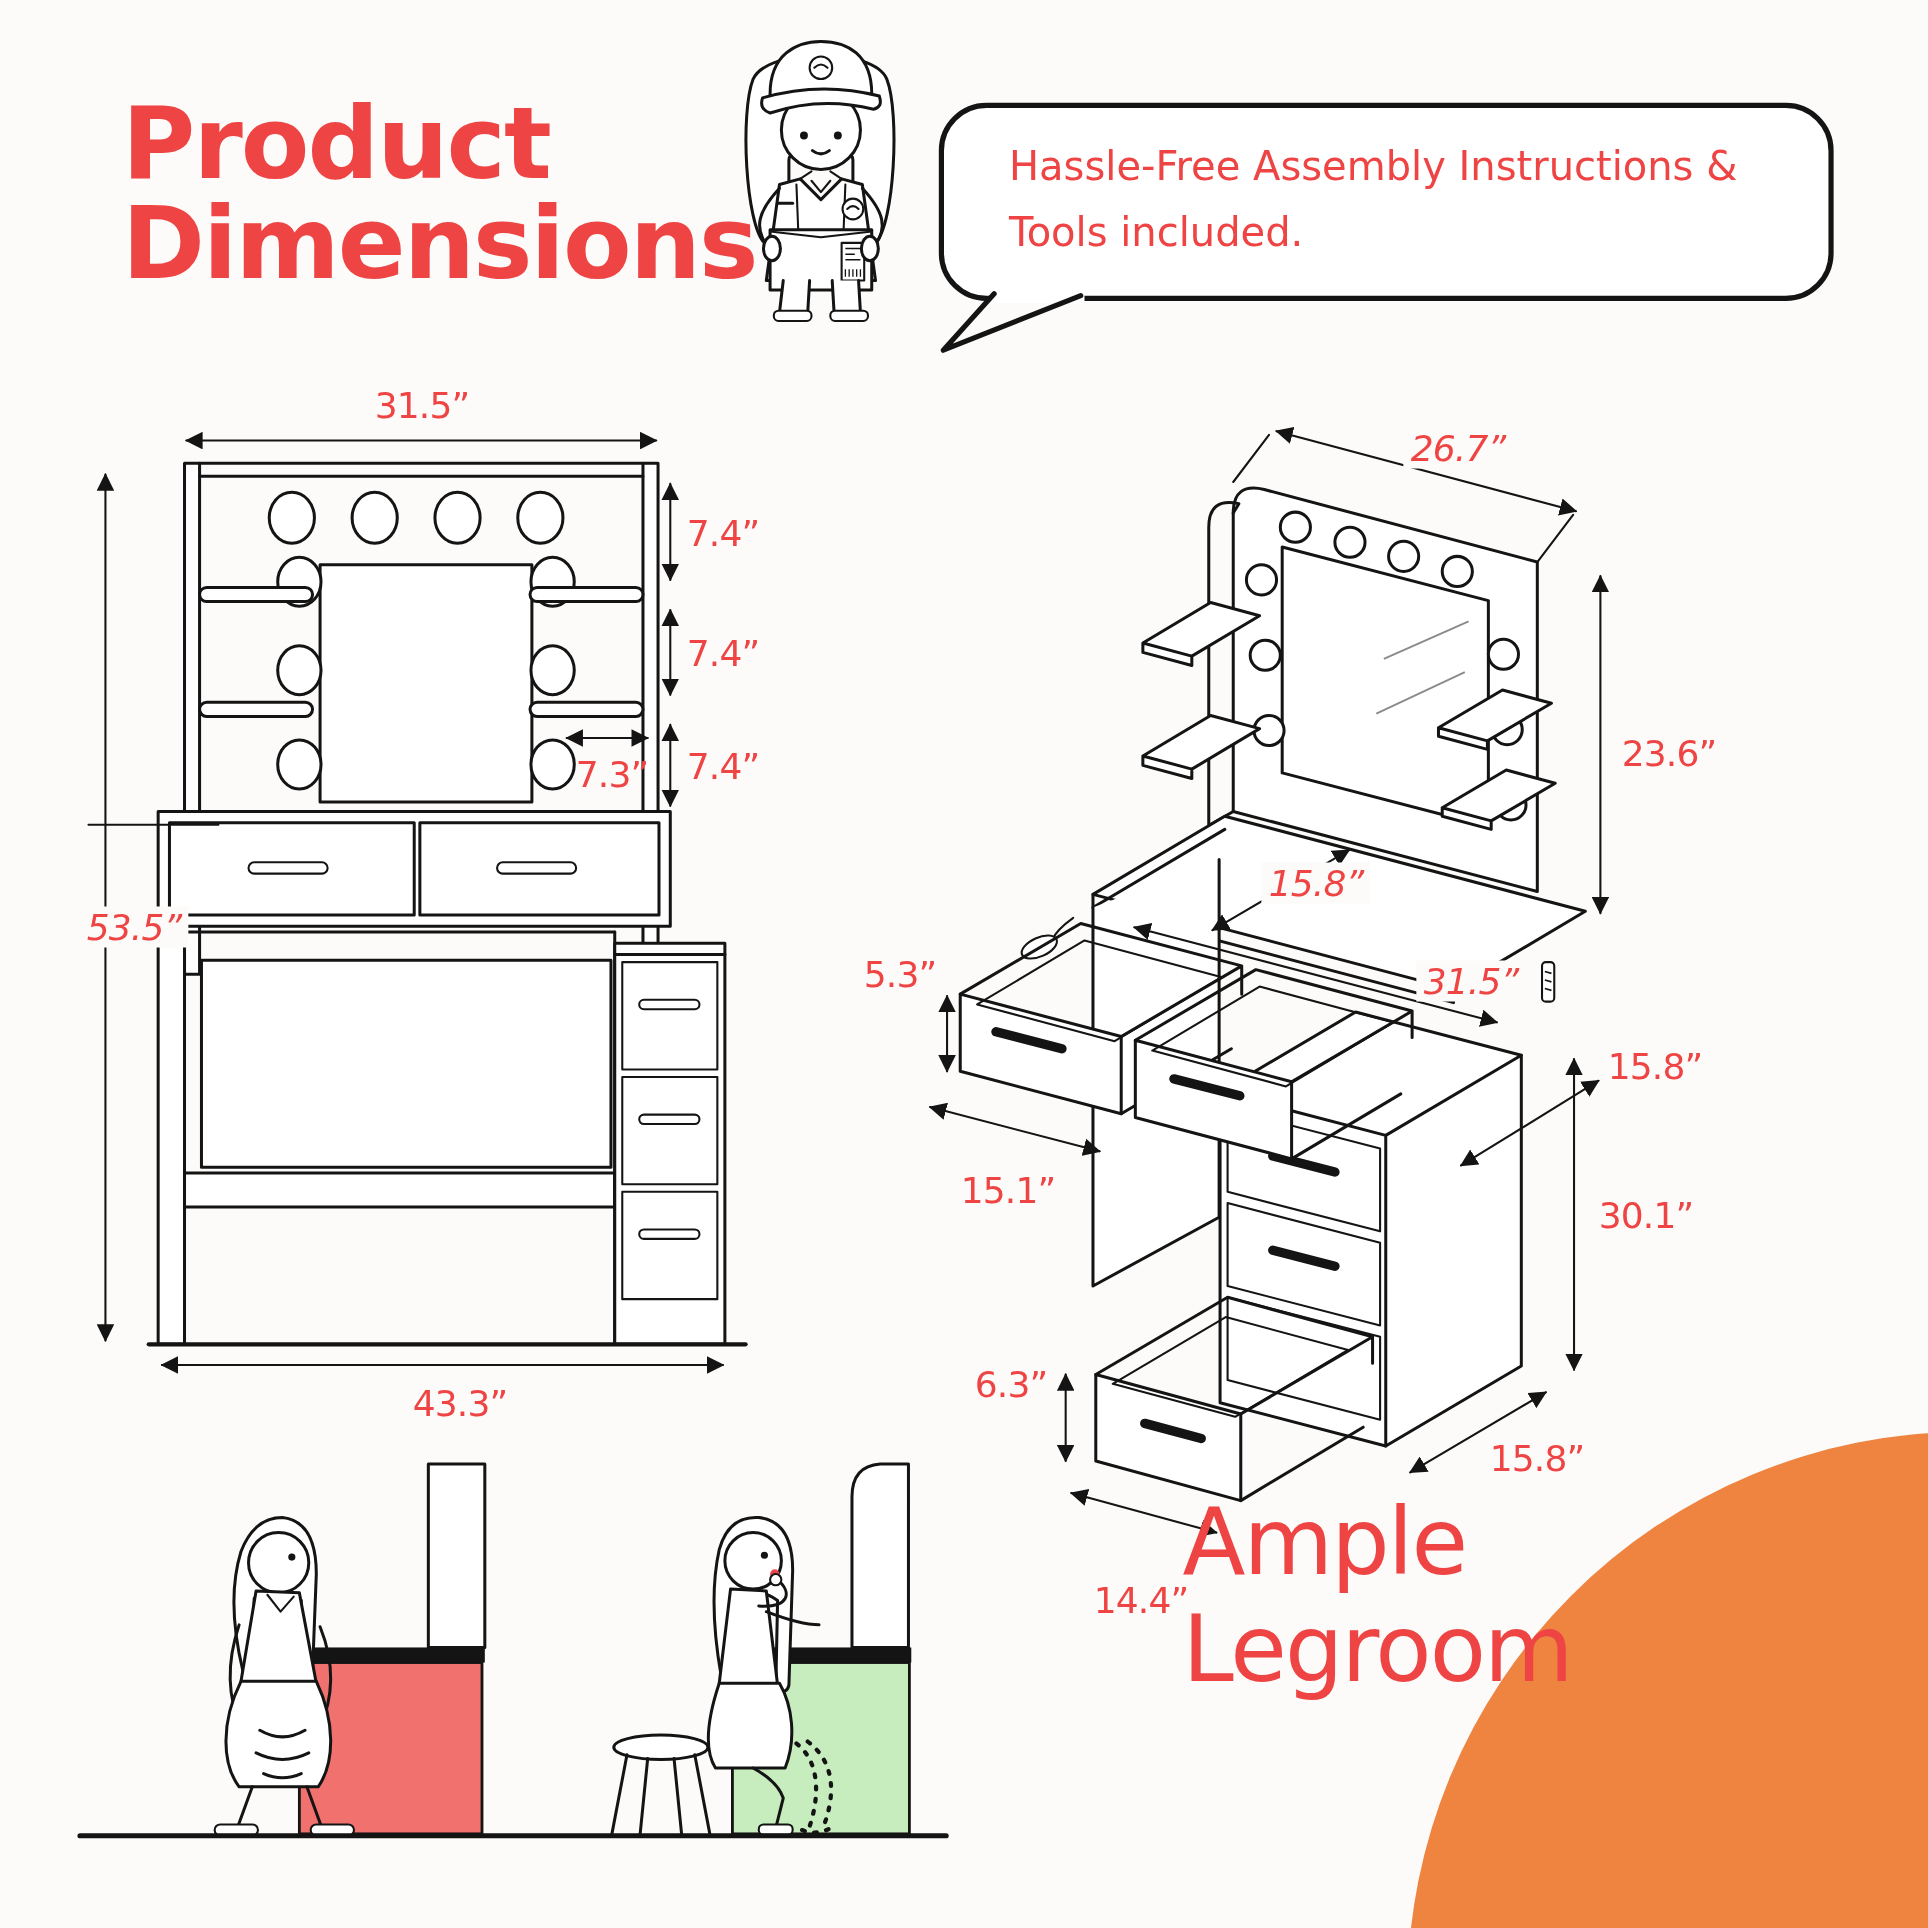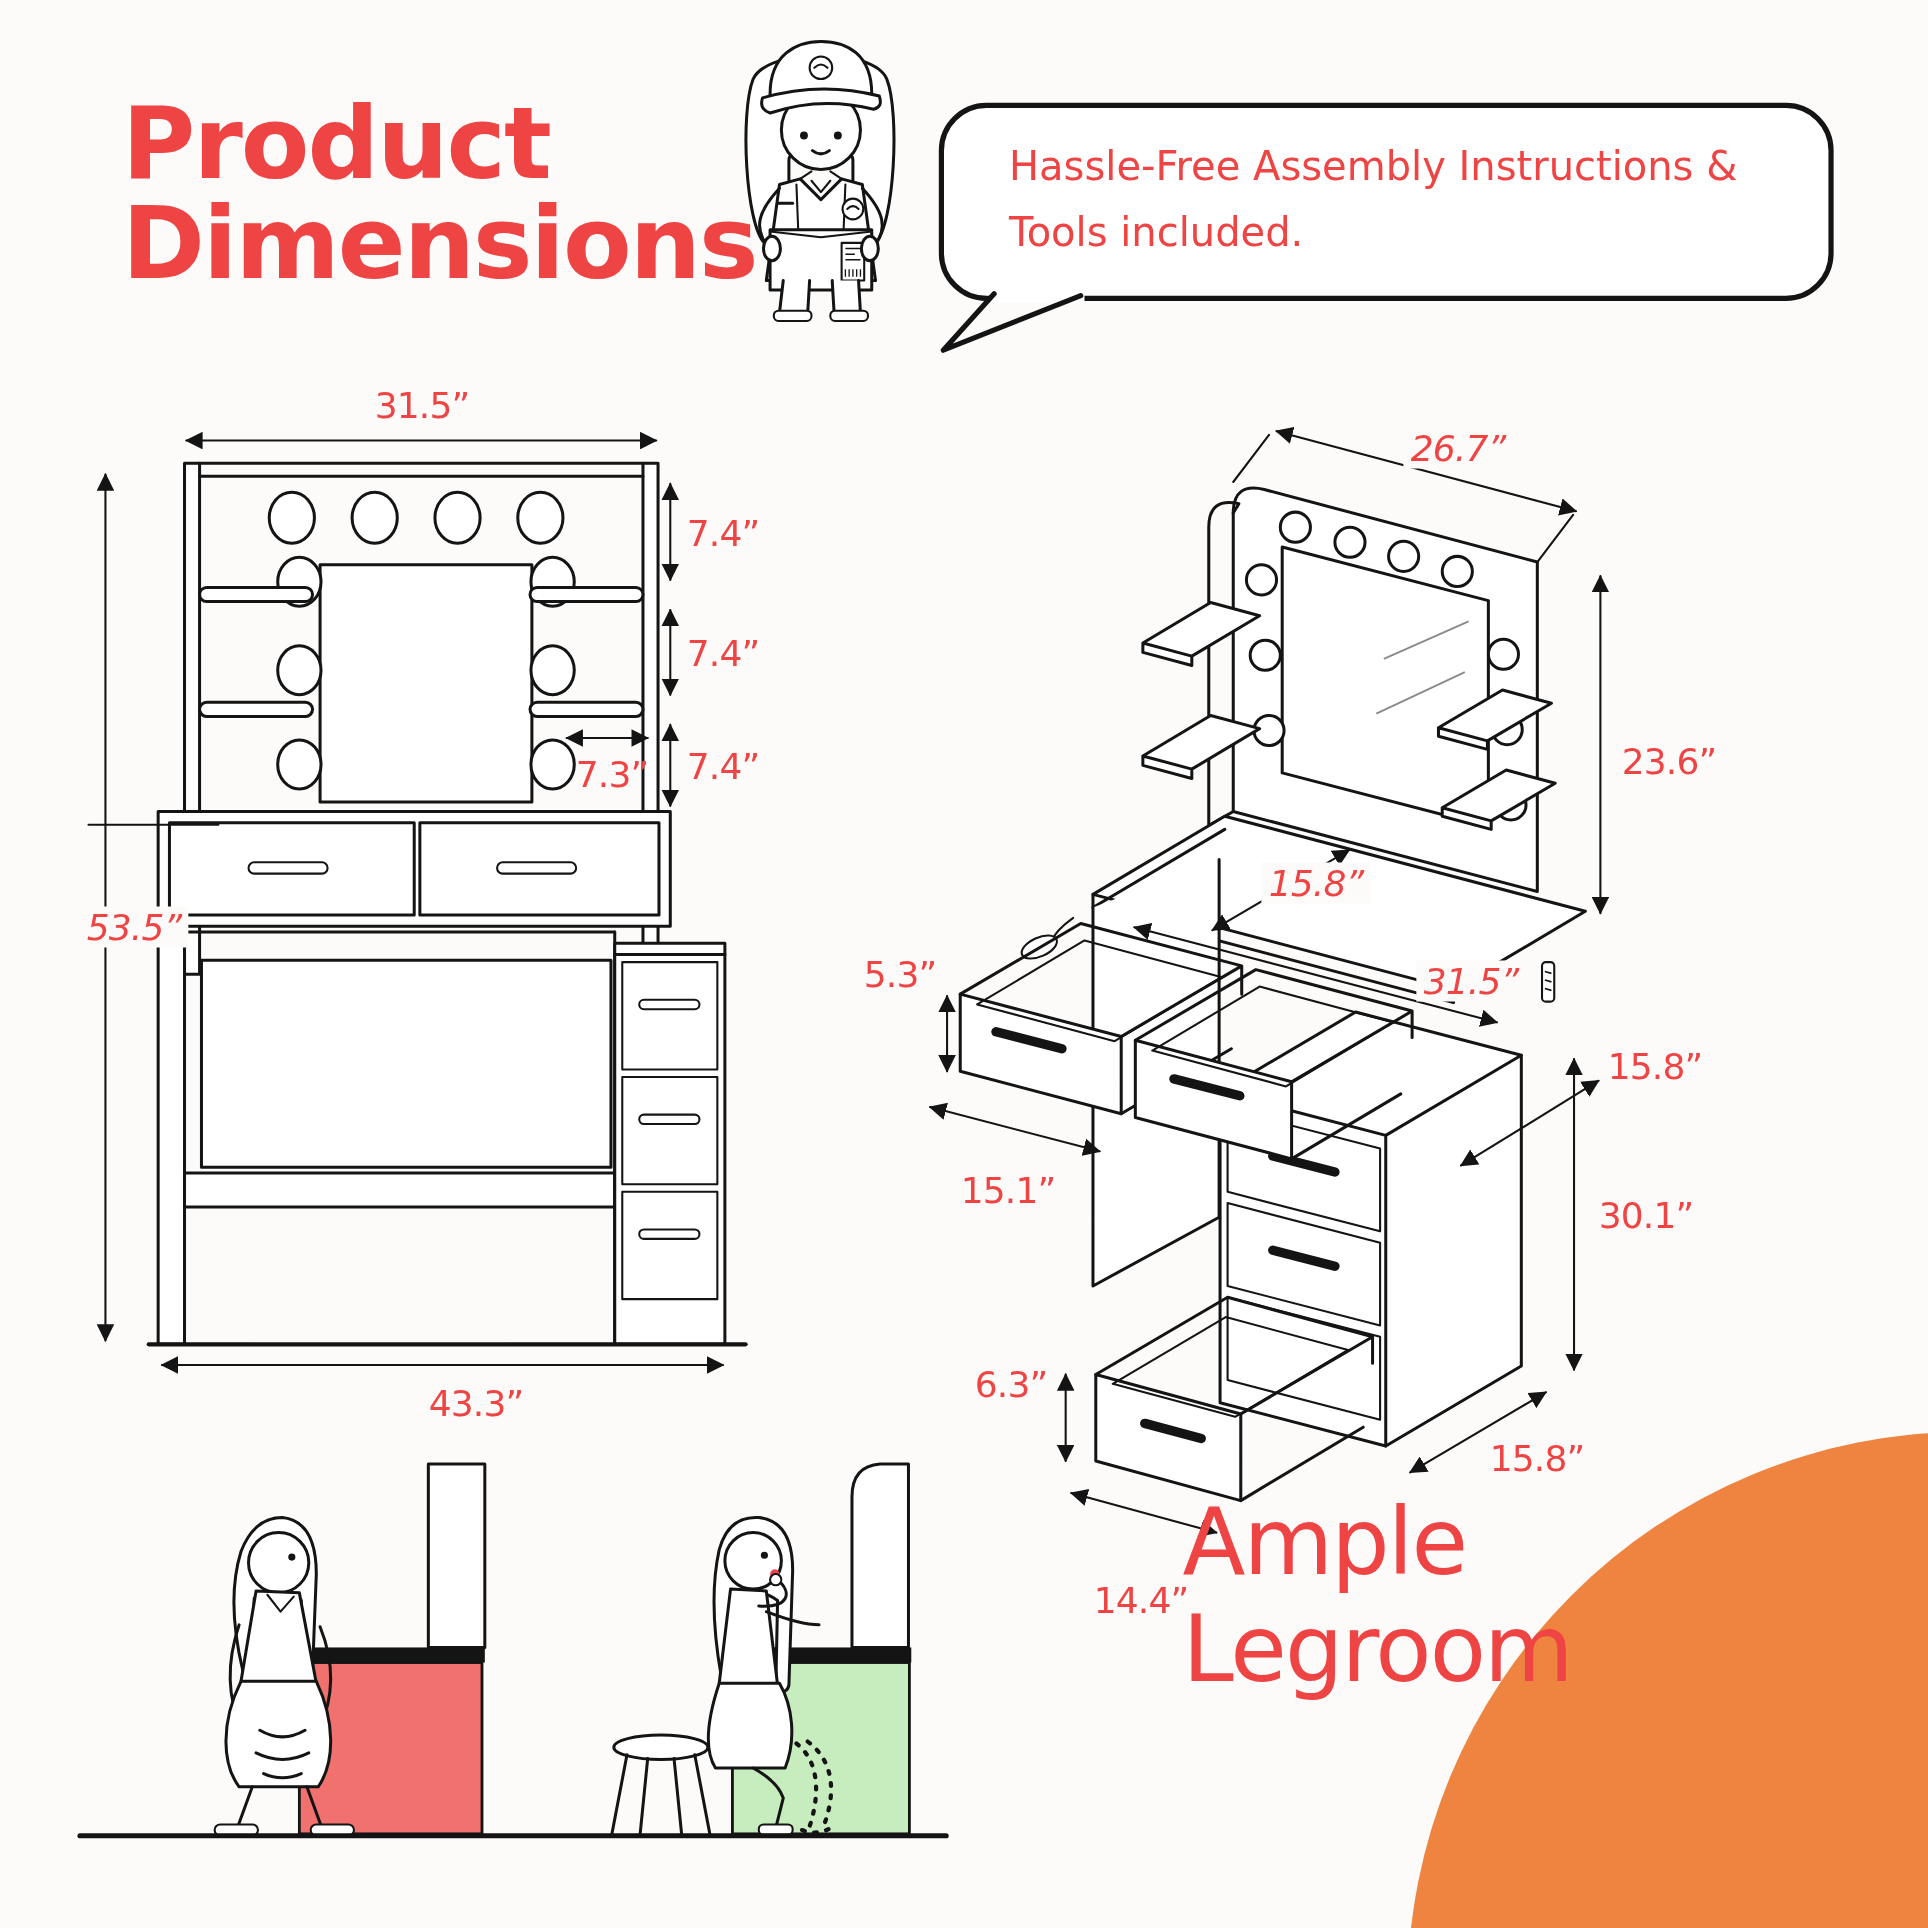--- a/index.html
+++ b/index.html
@@ -265,24 +265,24 @@
 
   <div class="bubble-line" style="left:1009px;top:143px;">Hassle-Free Assembly Instructions &amp;</div>
   <div class="bubble-line" style="left:1009px;top:209px;">Tools included.</div>
 
   <div class="dim" style="left:422px;top:405px;">31.5”</div>
   <div class="dim" style="left:723px;top:533px;">7.4”</div>
   <div class="dim" style="left:723px;top:653px;">7.4”</div>
   <div class="dim" style="left:723px;top:766px;">7.4”</div>
   <div class="dim" style="left:612px;top:774px;">7.3”</div>
   <div class="dim bg" style="left:86px;top:927px;margin-left:48px;">53.5”</div>
-  <div class="dim" style="left:476px;top:1403px;">43.3”</div>
+  <div class="dim" style="left:460px;top:1403px;">43.3”</div>
 
   <div class="dim bg" style="left:1458px;top:448px;">26.7”</div>
-  <div class="dim" style="left:1669px;top:753px;margin-top:8px;">23.6”</div>
+  <div class="dim" style="left:1669px;top:753px;">23.6”</div>
   <div class="dim bg" style="left:1316px;top:883px;">15.8”</div>
   <div class="dim bg" style="left:1471px;top:981px;">31.5”</div>
   <div class="dim" style="left:900px;top:974px;">5.3”</div>
   <div class="dim" style="left:1008px;top:1181px;margin-top:9px;">15.1”</div>
   <div class="dim" style="left:1655px;top:1066px;">15.8”</div>
   <div class="dim" style="left:1646px;top:1215px;">30.1”</div>
   <div class="dim" style="left:1011px;top:1384px;">6.3”</div>
   <div class="dim" style="left:1141px;top:1600px;">14.4”</div>
   <div class="dim" style="left:1537px;top:1458px;">15.8”</div>
 

